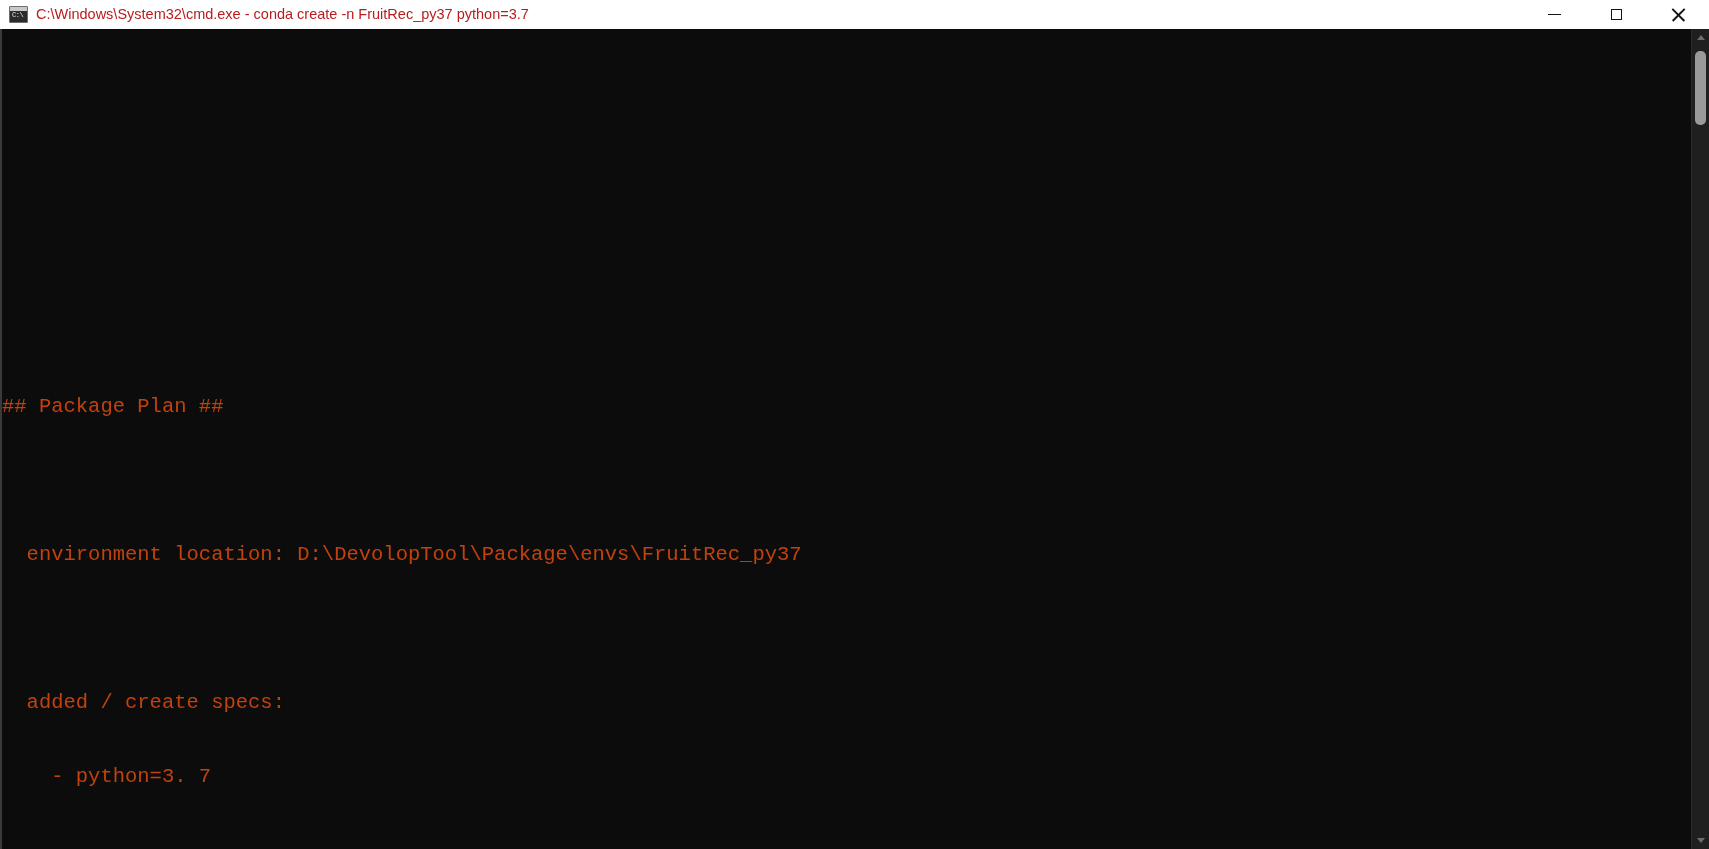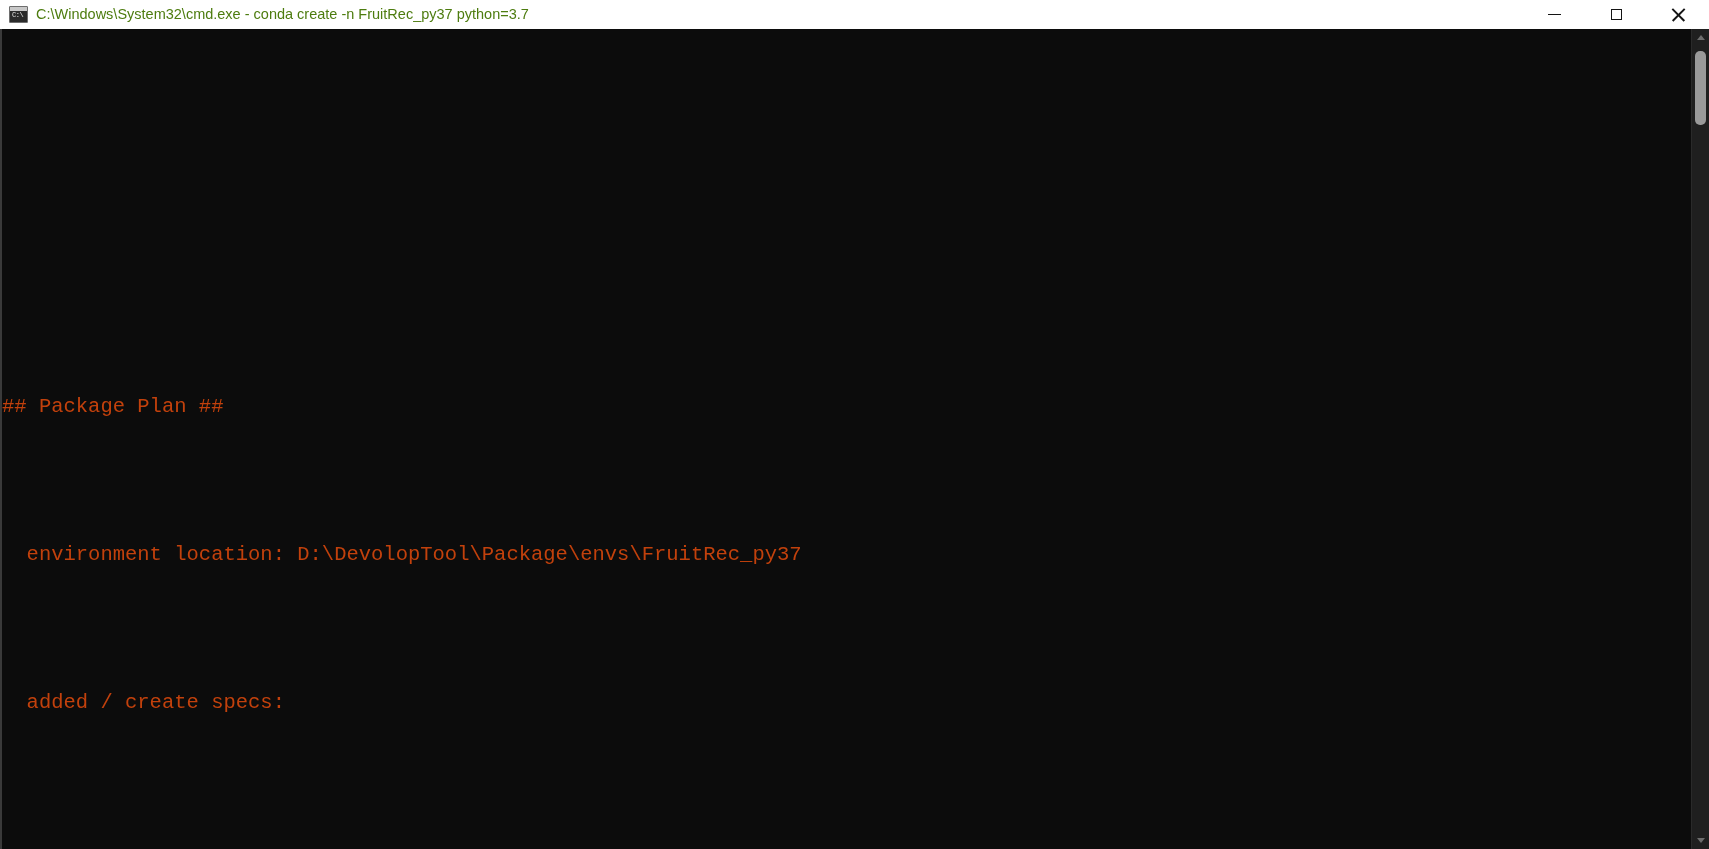--- a/index.html
+++ b/index.html
@@ -70,21 +70,21 @@
     font-family: "Liberation Mono", monospace;
     font-size: 7px;
     line-height: 9px;
     color: #e8e8e8;
     letter-spacing: -0.5px;
   }
 
   .title-text {
     font-family: "Liberation Sans", sans-serif;
     font-size: 14.5px;
-    color: #4d7c0f;
+    color: #b91c1c;
     white-space: nowrap;
     line-height: 29px;
   }
 
   .window-controls {
     display: flex;
     align-items: stretch;
     height: 29px;
     flex: 0 0 auto;
   }
@@ -238,20 +238,21 @@
       <div class="pad-top"></div>
       <div class="blank"></div>
       <div class="blank"></div>
       <div class="blank"></div>
 
       <div class="line">## Package Plan ##</div>
       <div class="blank"></div>
       <div class="line">  environment location: D:\DevolopTool\Package\envs\FruitRec_py37</div>
       <div class="blank"></div>
       <div class="line">  added / create specs:</div>
+      <div class="line">    - python=3. 7</div>
 
       
       
 
       
       
 
       
 
       

